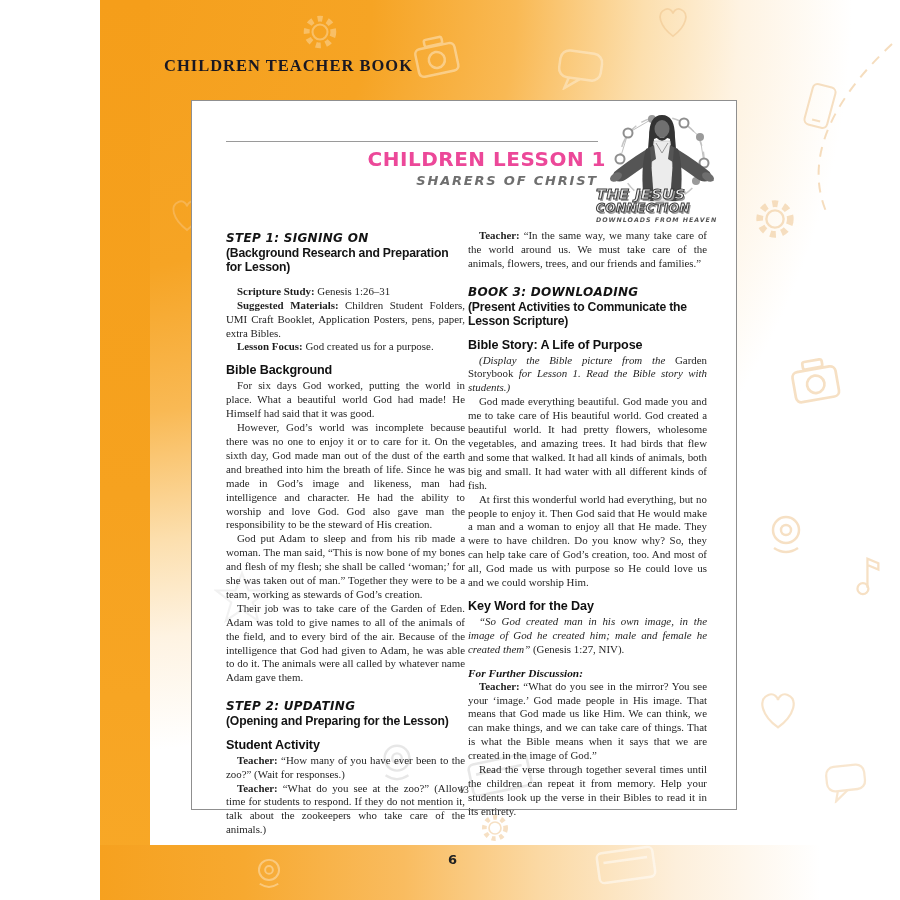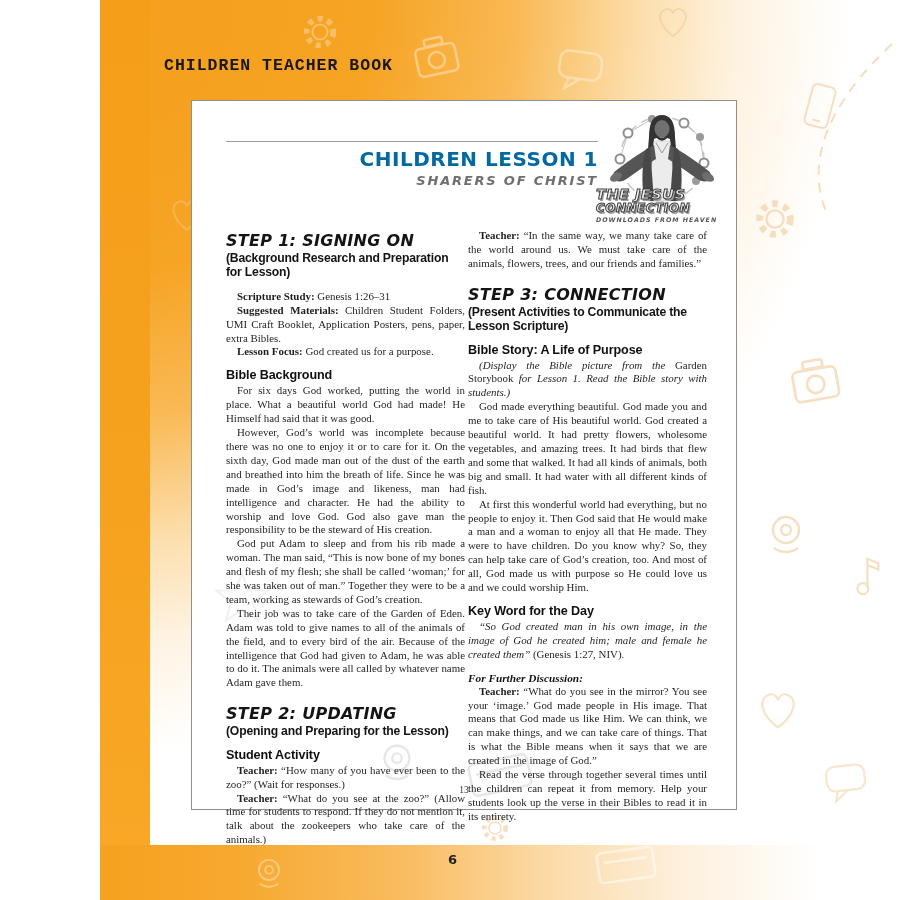--- a/index.html
+++ b/index.html
@@ -19,37 +19,37 @@
     background:linear-gradient(to bottom,#f59e1a 0%,#f6a21f 55%,#f8a827 100%);
   }
   .frame-bottom-band{
     position:absolute;left:100px;top:845px;width:800px;height:55px;
     background:linear-gradient(to right,#f6a11f 0%,#f7a930 18%,#f9bc60 38%,#fbd9a4 55%,#fdefdb 72%,#ffffff 90%);
   }
   .pat{position:absolute;pointer-events:none;}
   
   .book-header{
     position:absolute;left:164px;top:56px;
-    font-family:Liberation Mono, monospace;font-weight:bold;font-size:16.5px;
+    font-family:Liberation Serif, serif;font-weight:bold;font-size:16.5px;
     letter-spacing:1px;color:#191822;transform:scaleY(1.04);
   }
   .book-page-num{
     position:absolute;left:448px;top:852px;
     font-family:"DejaVu Sans", sans-serif;font-weight:bold;font-size:13px;color:#222;
   }
   
   .page{
     position:absolute;left:191px;top:100px;width:544px;height:708px;
     background:#ffffff;border:1px solid #8f8f8f;
   }
   .rule{position:absolute;left:34px;top:40px;width:372px;height:1px;background:#9a9a9a;}
   .lesson-title{
-    position:absolute;left:34px;top:46px;width:372px;text-align:right;
+    position:absolute;left:42px;top:46px;width:372px;text-align:right;
     font-family:"DejaVu Sans", sans-serif;font-weight:bold;font-size:20px;
-    letter-spacing:.5px;color:#0369a1;transform:scaleY(.96);
+    letter-spacing:.5px;color:#ec4899;transform:scaleY(.96);
   }
   .lesson-sub{
     position:absolute;left:34px;top:72px;width:372px;text-align:right;
     font-family:"DejaVu Sans", sans-serif;font-weight:bold;font-style:italic;
     font-size:13px;letter-spacing:1.8px;color:#6f6f6f;
   }
   
   .logo{position:absolute;left:404px;top:6px;width:132px;text-align:left;}
   .logo svg{display:block;}
   .logo-w{
@@ -69,21 +69,21 @@
   .col-right{left:276px;top:128px;}
   .bt{
     margin:0;text-align:justify;font-size:10.9px;line-height:13.9px;color:#1e1e1e;
     text-indent:11px;
   }
   .lbl{font-weight:bold;}
   .it{font-style:italic;}
   .meta{margin-top:10px;}
   .step-head{
     font-family:"DejaVu Sans", sans-serif;font-weight:bold;font-style:italic;
-    font-size:16px;letter-spacing:.3px;color:#141414;margin:14px 0 1px;transform-origin:left;
+    font-size:12px;letter-spacing:.3px;color:#141414;margin:14px 0 1px;transform-origin:left;
   }
   .step-head.first{margin-top:0;}
   .step-sub{
     font-family:"Liberation Sans", sans-serif;font-weight:bold;
     font-size:12.2px;line-height:14.4px;color:#141414;margin:0 0 4px;letter-spacing:-.2px;
   }
   .sec-head{
     font-family:"Liberation Sans", sans-serif;font-weight:bold;
     font-size:12.6px;color:#101010;margin:9px 0 2px;letter-spacing:-.1px;
   }
@@ -269,21 +269,21 @@
     <div class="step-sub">(Opening and Preparing for the Lesson)</div>
 
     <div class="sec-head">Student Activity</div>
     <p class="bt"><b class="lbl">Teacher:</b><span> “How many of you have ever been to the zoo?” (Wait for responses.)</span></p>
     <p class="bt"><b class="lbl">Teacher:</b><span> “What do you see at the zoo?” (Allow time for students to respond. If they do not mention it, talk about the zookeepers who take care of the animals.)</span></p>
   </div>
 
   <div class="col col-right">
     <p class="bt"><b class="lbl">Teacher:</b><span> “In the same way, we many take care of the world around us. We must take care of the animals, flowers, trees, and our friends and families.”</span></p>
 
-    <div class="step-head">STEP 3: CONNECTION</div>
+    <div class="step-head">BOOK 3: DOWNLOADING</div>
     <div class="step-sub">(Present Activities to Communicate the Lesson Scripture)</div>
 
     <div class="sec-head">Bible Story: A Life of Purpose</div>
     <p class="bt"><span class="it">(Display the Bible picture from the </span><span>Garden Storybook</span><span class="it"> for Lesson 1. Read the Bible story with students.)</span></p>
     <p class="bt">God made everything beautiful. God made you and me to take care of His beautiful world. God created a beautiful world. It had pretty flowers, wholesome vegetables, and amazing trees. It had birds that flew and some that walked. It had all kinds of animals, both big and small. It had water with all different kinds of fish.</p>
     <p class="bt">At first this wonderful world had everything, but no people to enjoy it. Then God said that He would make a man and a woman to enjoy all that He made. They were to have children. Do you know why? So, they can help take care of God’s creation, too. And most of all, God made us with purpose so He could love us and we could worship Him.</p>
 
     <div class="sec-head">Key Word for the Day</div>
     <p class="bt"><span class="it">“So God created man in his own image, in the image of God he created him; male and female he created them”</span><span> (Genesis 1:27, NIV).</span></p>
 

